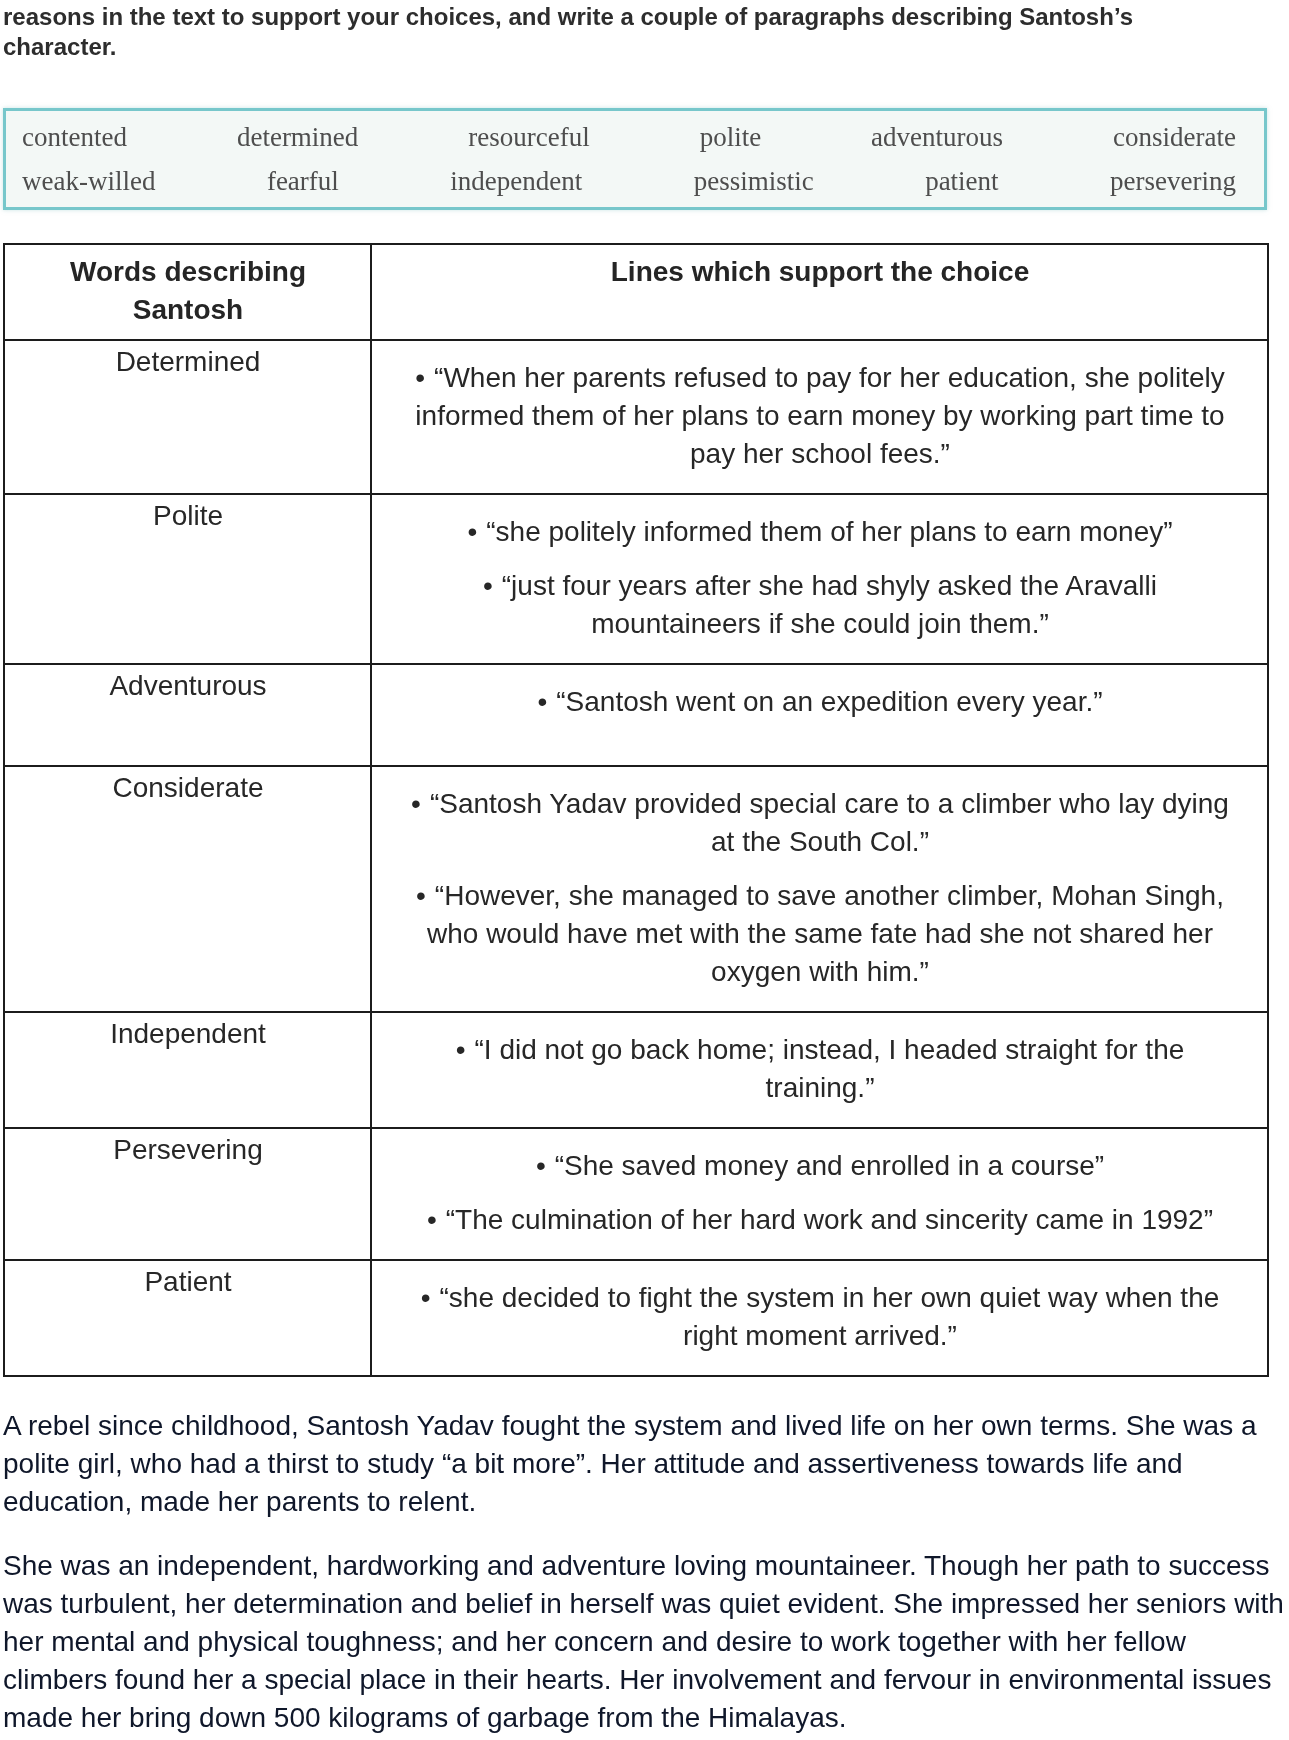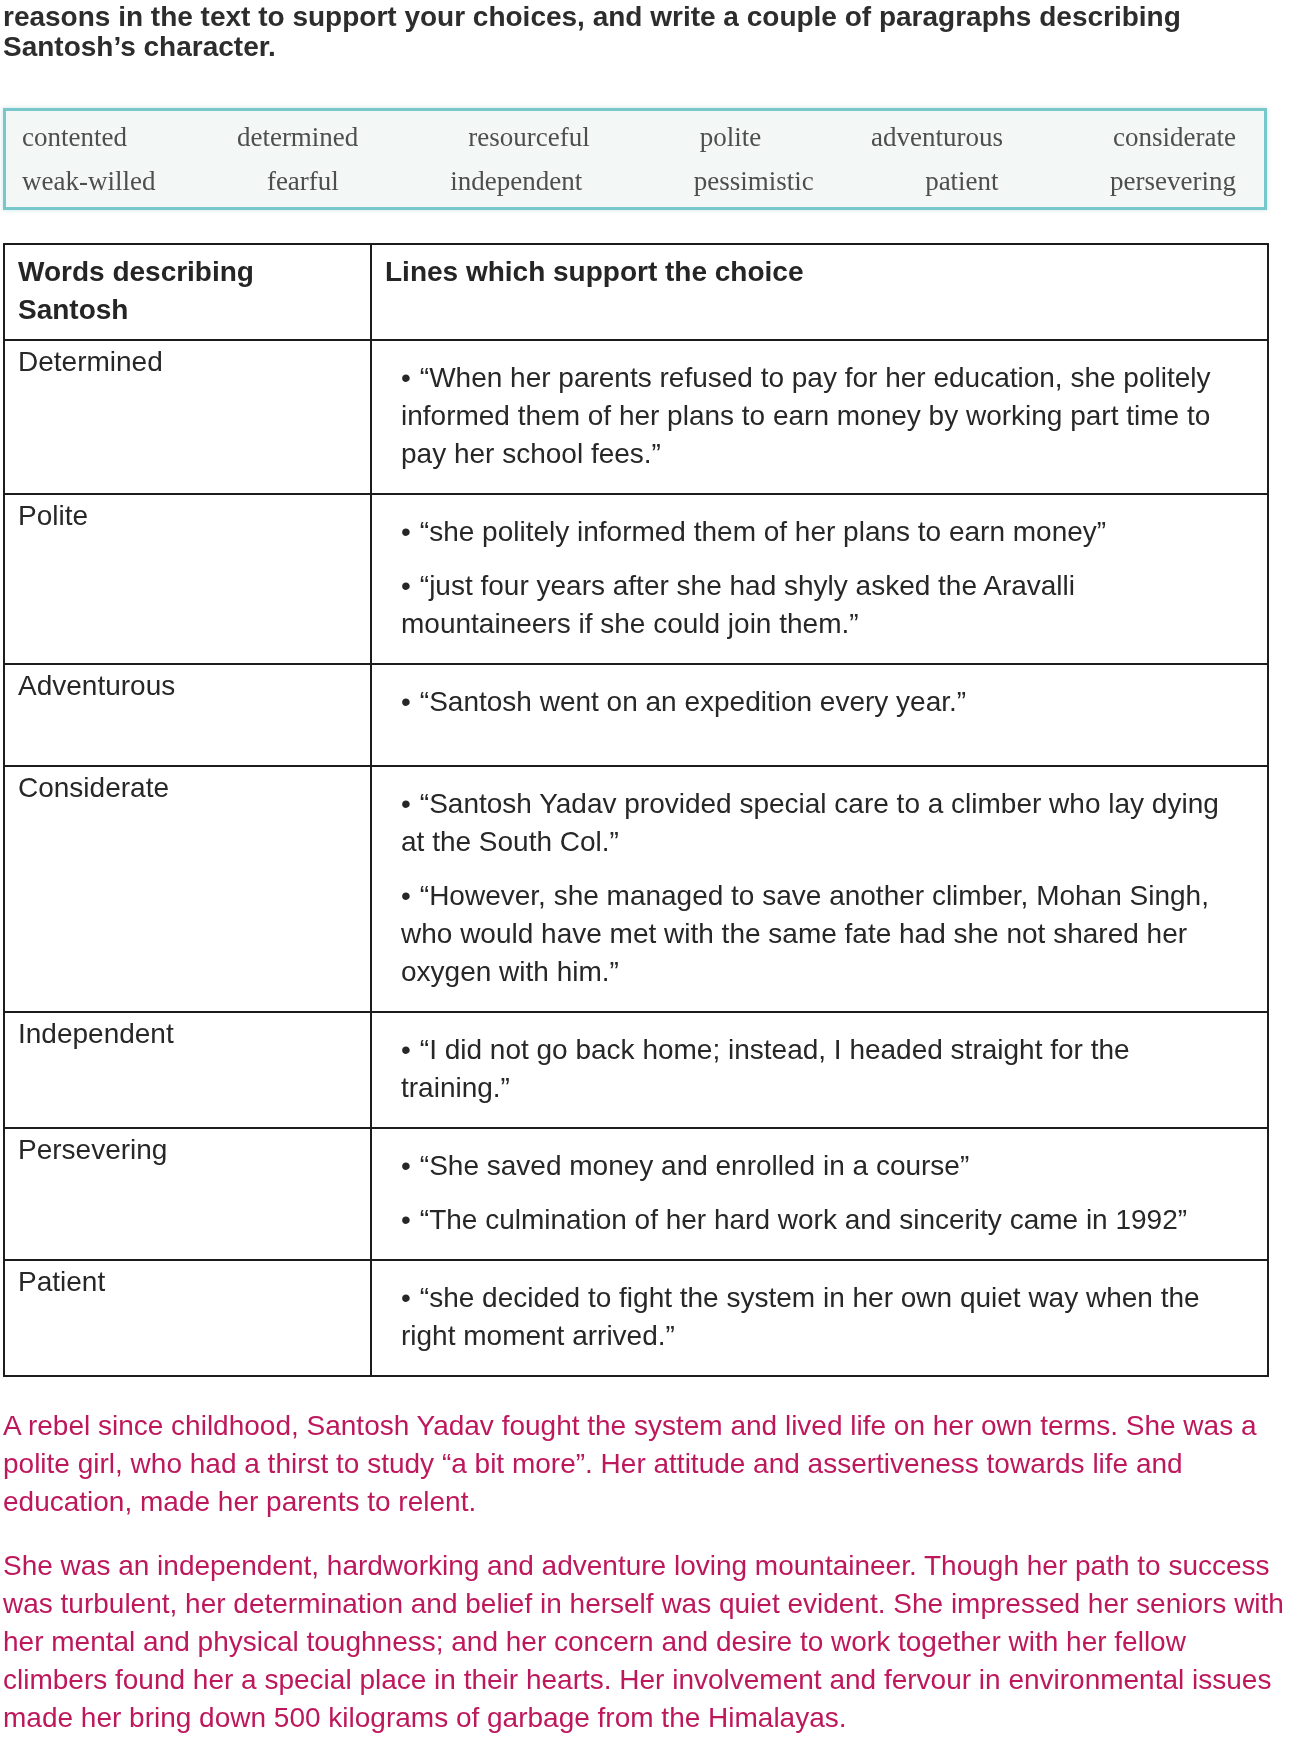--- a/index.html
+++ b/index.html
@@ -15,21 +15,21 @@
   body{
     width:1289px;
     min-height:1740px;
     background:#ffffff;
     color:var(--text);
     font-family:"Liberation Sans", sans-serif;
   }
   .page{padding:2px 0 20px 3px;}
 
   .intro-heading{
-    font-size:28px;
+    font-size:24px;
     line-height:30px;
     font-weight:bold;
     color:#2d2d2d;
     max-width:1240px;
   }
 
   .word-box{
     margin-top:46px;
     width:1264px;
     border:3px solid var(--word-box-border);
@@ -58,42 +58,42 @@
   table.answer-table{
     margin-top:33px;
     width:1266px;
     table-layout:fixed;
     border-collapse:collapse;
   }
   .answer-table col.col-word{width:367px;}
   .answer-table th, .answer-table td{
     border:2px solid var(--table-border);
     vertical-align:top;
-    text-align:left;
+    text-align:center;
     font-size:28px;
     line-height:38px;
     padding:2px 12px 4px 13px;
   }
   .answer-table th{
     font-weight:bold;
     padding-top:8px;
     padding-bottom:10px;
     color:#252525;
   }
   .answer-table td{font-weight:normal;color:#272727;}
   tr.row-extra-space td{padding-bottom:28px;}
   .bullet{margin-right:9px;}
   .quote-line{margin:16px;}
 
   .body-para{
     margin:30px 15px 0 0;
     width:1284px;
     font-size:28px;
     line-height:38px;
-    color:#be185d;
+    color:#0f172a;
   }
   .body-para + .body-para{margin-top:26px;}
 
   .section-heading{
     margin-top:54px;
     font-size:30px;
     font-weight:normal;
     color:var(--accent-heading);
   }
   .question-heading{

